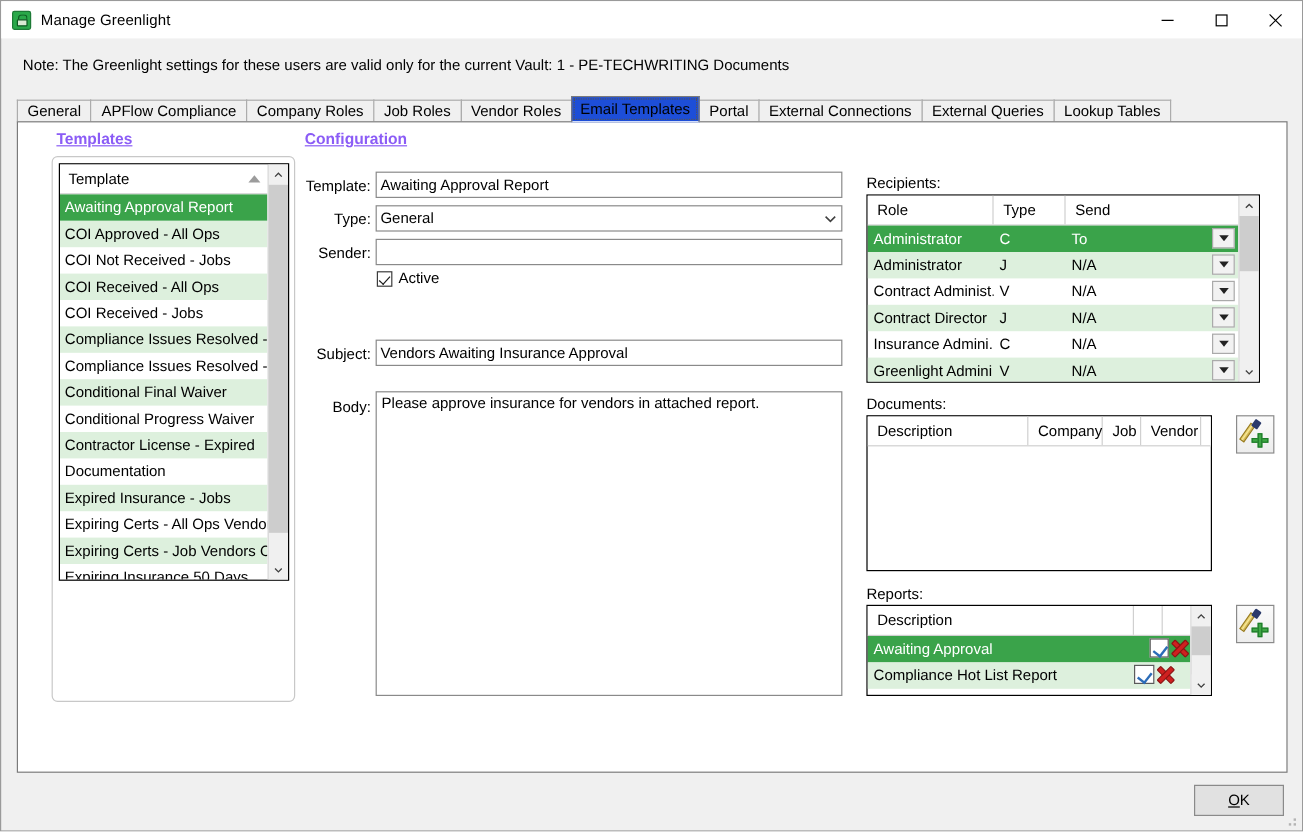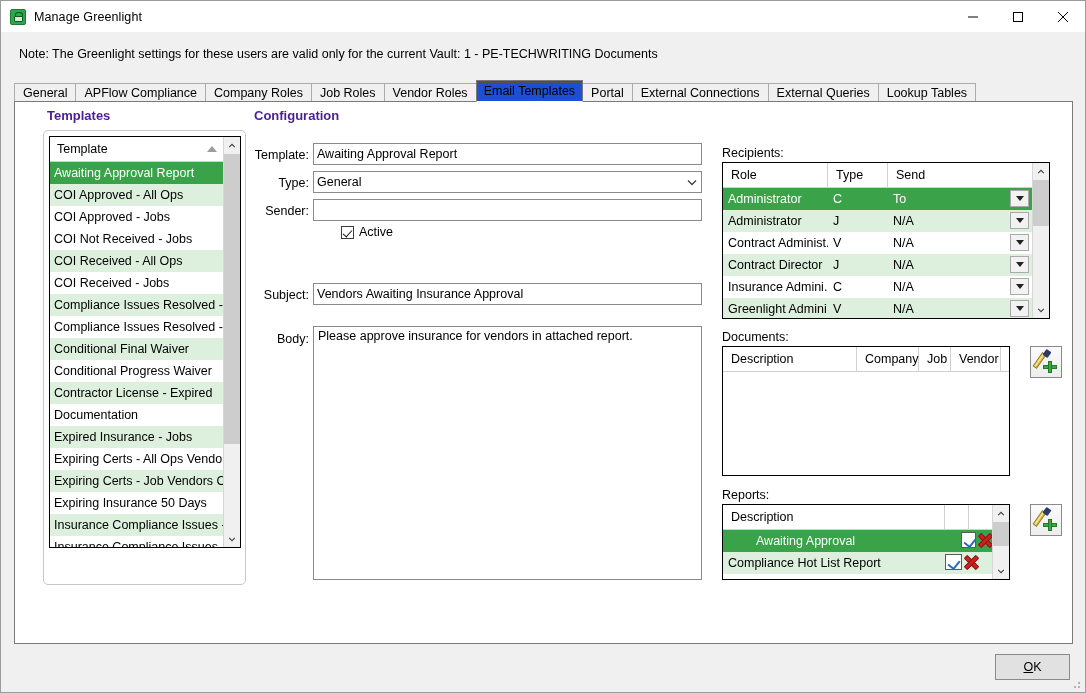--- a/index.html
+++ b/index.html
@@ -99,35 +99,36 @@
   
   .tabpage {
     position: absolute; left: 13px; top: 100px; width: 1059px; height: 543px;
     background: #ffffff;
     border: 1px solid #7a7a7a;
     box-sizing: border-box;
   }
 
   .section-head {
     position: absolute;
-    font-size: 13px; font-weight: bold; color: #4c1d95;
+    font-size: 13px; font-weight: bold; color: #8b5cf6;
+    text-decoration: underline;
   }
   #head-templates { left: 32px; top: 6px; }
   #head-config { left: 239px; top: 6px; }
 
   
   .tmpl-group {
     position: absolute; left: 28px; top: 28px; width: 203px; height: 455px;
     background: #fff;
     border: 1px solid #c8c8c8;
     border-radius: 5px;
     box-sizing: border-box;
   }
   .tmpl-grid {
-    position: absolute; left: 5px; top: 5px; width: 192px; height: 412px;
+    position: absolute; left: 5px; top: 5px; width: 192px; height: 348px;
     border: 1px solid #000;
     box-sizing: border-box;
     background: #fff;
     overflow: hidden;
     display: flex;
   }
   .tmpl-col { flex: 1 1 auto; overflow: hidden; }
   .tmpl-header {
     height: 25px; line-height: 25px;
     border-bottom: 1px solid #d0d0d0;
@@ -351,21 +352,20 @@
 
     <div class="tmpl-group">
       <div class="tmpl-grid">
         <div class="tmpl-col">
           <div class="tmpl-header">
             <span>Template</span>
             <span class="sort-asc"></span>
           </div>
           <div class="tmpl-row sel">Awaiting Approval Report</div>
           <div class="tmpl-row alt">COI Approved - All Ops</div>
-          <div class="tmpl-row">COI Approved - Jobs</div>
           <div class="tmpl-row">COI Not Received - Jobs</div>
           <div class="tmpl-row alt">COI Received - All Ops</div>
           <div class="tmpl-row">COI Received - Jobs</div>
           <div class="tmpl-row alt">Compliance Issues Resolved - ...</div>
           <div class="tmpl-row">Compliance Issues Resolved - J...</div>
           <div class="tmpl-row alt">Conditional Final Waiver</div>
           <div class="tmpl-row">Conditional Progress Waiver</div>
           <div class="tmpl-row alt">Contractor License - Expired</div>
           <div class="tmpl-row">Documentation</div>
           <div class="tmpl-row alt">Expired Insurance - Jobs</div>
@@ -398,21 +398,21 @@
     <div class="combo" style="left:298px; top:69px; width:389px; height:22px;">
       <span>General</span>
       <svg class="arrow" viewBox="0 0 12 12">
           <polyline points="2,4.5 6,8.5 10,4.5" fill="none" stroke="#404040" stroke-width="1.3"></polyline>
         </svg>
     </div>
 
     <div class="field-label" style="left:238px; top:102px; width:56px;">Sender:</div>
     <div class="txt" style="left:298px; top:97px; width:389px; height:22px;" placeholder=""></div>
 
-    <div class="chk-wrap" style="left:299px; top:123px;margin-left:27px;">
+    <div class="chk-wrap" style="left:299px; top:123px;">
       <span class="chk"></span>
       <span class="chk-lbl">Active</span>
     </div>
 
     <div class="field-label" style="left:238px; top:186px; width:56px;">Subject:</div>
     <div class="txt" style="left:298px; top:181px; width:389px; height:22px;">Vendors Awaiting Insurance Approval</div>
 
     <div class="field-label" style="left:238px; top:230px; width:56px;">Body:</div>
     <div class="area" style="left:298px; top:224px; width:389px; height:254px;">Please approve insurance for vendors in attached report.</div>
 
@@ -511,21 +511,21 @@
 
     <div class="grid-label" style="left:707px; top:386px;">Reports:</div>
     <div class="grid-box" style="left:707px; top:402px; width:288px; height:76px;">
       <div class="grid-main">
         <div class="grid-head">
           <div class="gh" style="width:222px;">Description</div>
           <div class="gh" style="width:24px;"></div>
           <div class="gh" style="flex:1 1 auto;"></div>
         </div>
         <div class="grow sel">
-          <div class="gc" style="width:252px;margin-left:28px;">Awaiting Approval</div>
+          <div class="gc" style="width:252px;">Awaiting Approval</div>
           <div class="rowicon-edit"></div>
           <div class="rowicon-del">
               <i></i>
               <i></i>
             </div>
         </div>
         <div class="grow alt">
           <div class="gc" style="width:222px;">Compliance Hot List Report</div>
           <div class="rowicon-edit"></div>
           <div class="rowicon-del">

